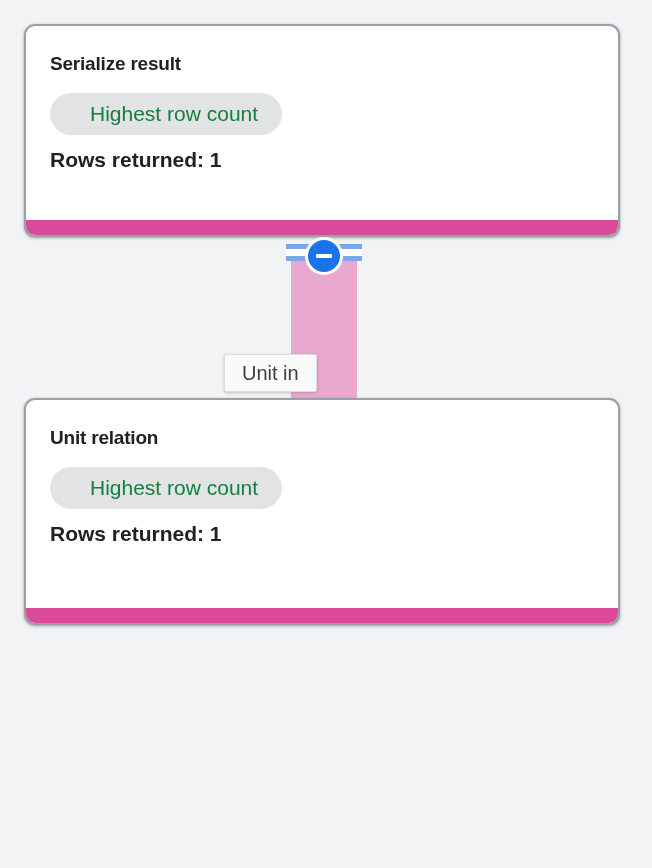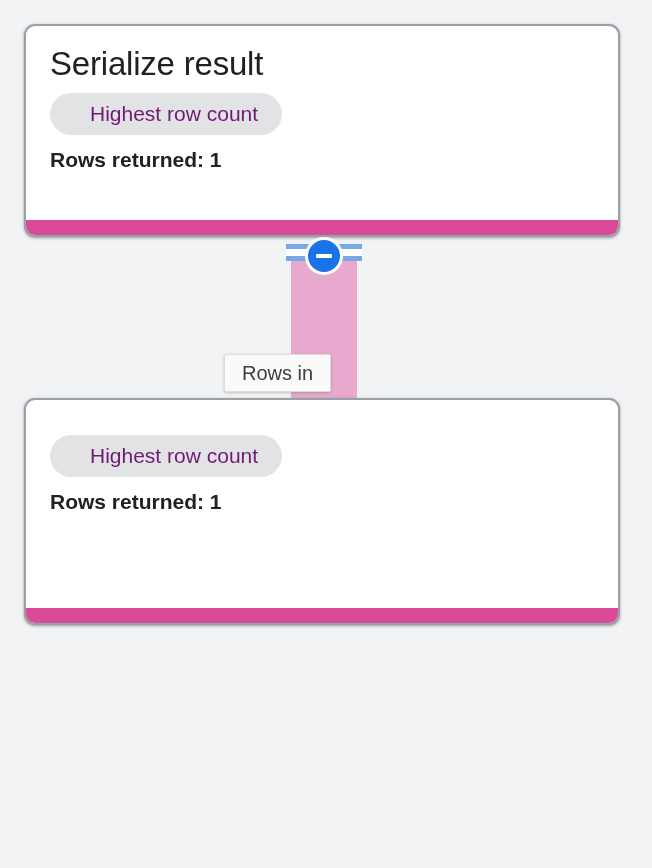--- a/index.html
+++ b/index.html
@@ -50,37 +50,37 @@
   }
   .node-card.card-1 { top: 24px;  height: 213px; }
   .node-card.card-2 { top: 398px; height: 227px; }
 
   .card-body {
     flex: 1 1 auto;
     padding: 22px 24px 0 24px;
   }
 
   .card-title {
-    font-size: 33px;
+    font-size: 19px;
     line-height: 32px;
-    font-weight: 400;
+    font-weight: 700;
     color: #202124;
     letter-spacing: -0.2px;
     white-space: nowrap;
   }
 
   .chip {
     display: inline-block;
     margin-top: 13px;
     padding: 8px 24px 9px 40px;
     background: #E2E3E5;
     border-radius: 22px;
     font-size: 21px;
     line-height: 25px;
-    color: #701a75;
+    color: #15803d;
     white-space: nowrap;
   }
 
   .card-meta {
     margin-top: 12px;
     font-size: 21px;
     line-height: 26px;
     color: #202124;
     white-space: nowrap;
     font-weight: bold;
@@ -194,23 +194,24 @@
       <div class="rail l-bottom"></div>
       <div class="rail r-top"></div>
       <div class="rail r-bottom"></div>
       <div class="rail-gap"></div>
     </div>
     <button class="collapse-button">
       <span class="minus-glyph"></span>
     </button>
   </div>
 
-  <div class="tooltip">Rows in</div>
+  <div class="tooltip">Unit in</div>
 
   <div class="node-card card-2">
     <div class="card-body">
+      <div class="card-title">Unit relation</div>
       <div class="chip">Highest row count</div>
       <div class="card-meta">Rows returned: 1</div>
     </div>
     <div class="card-accent"></div>
   </div>
 
 </div>
 
 </body></html>

